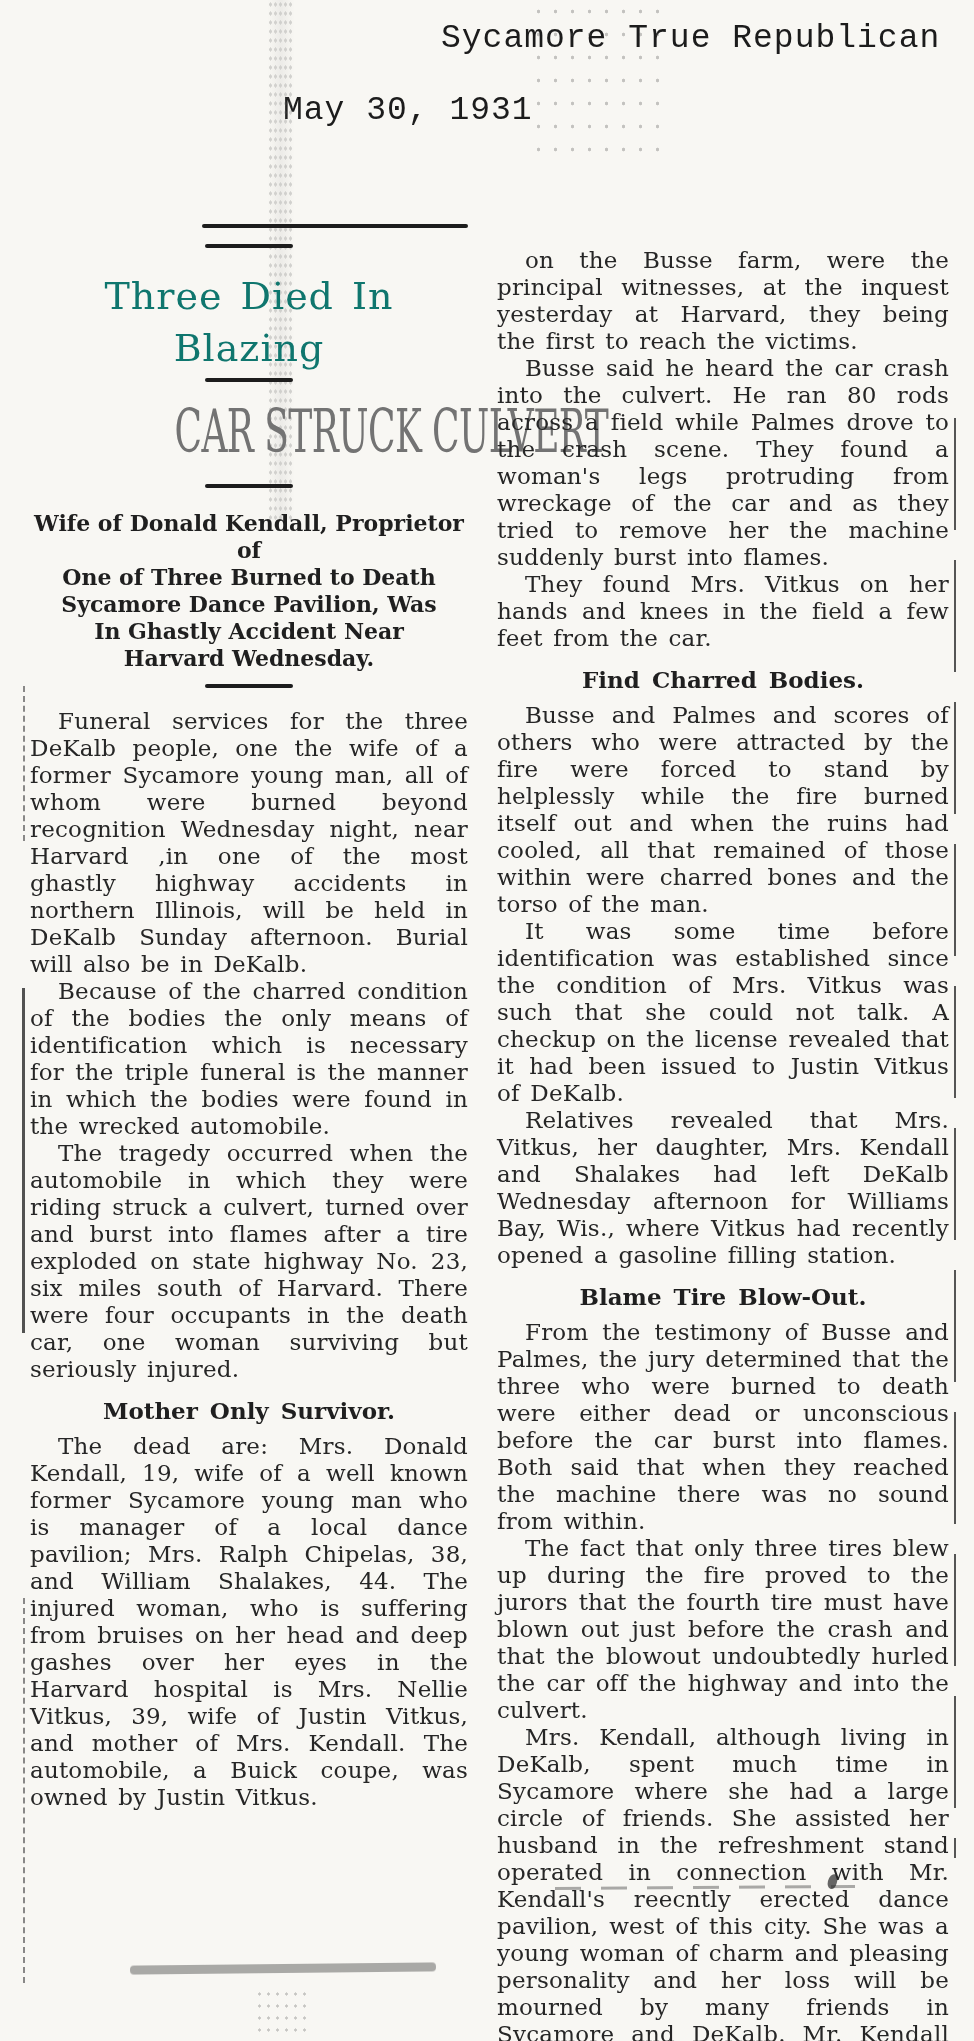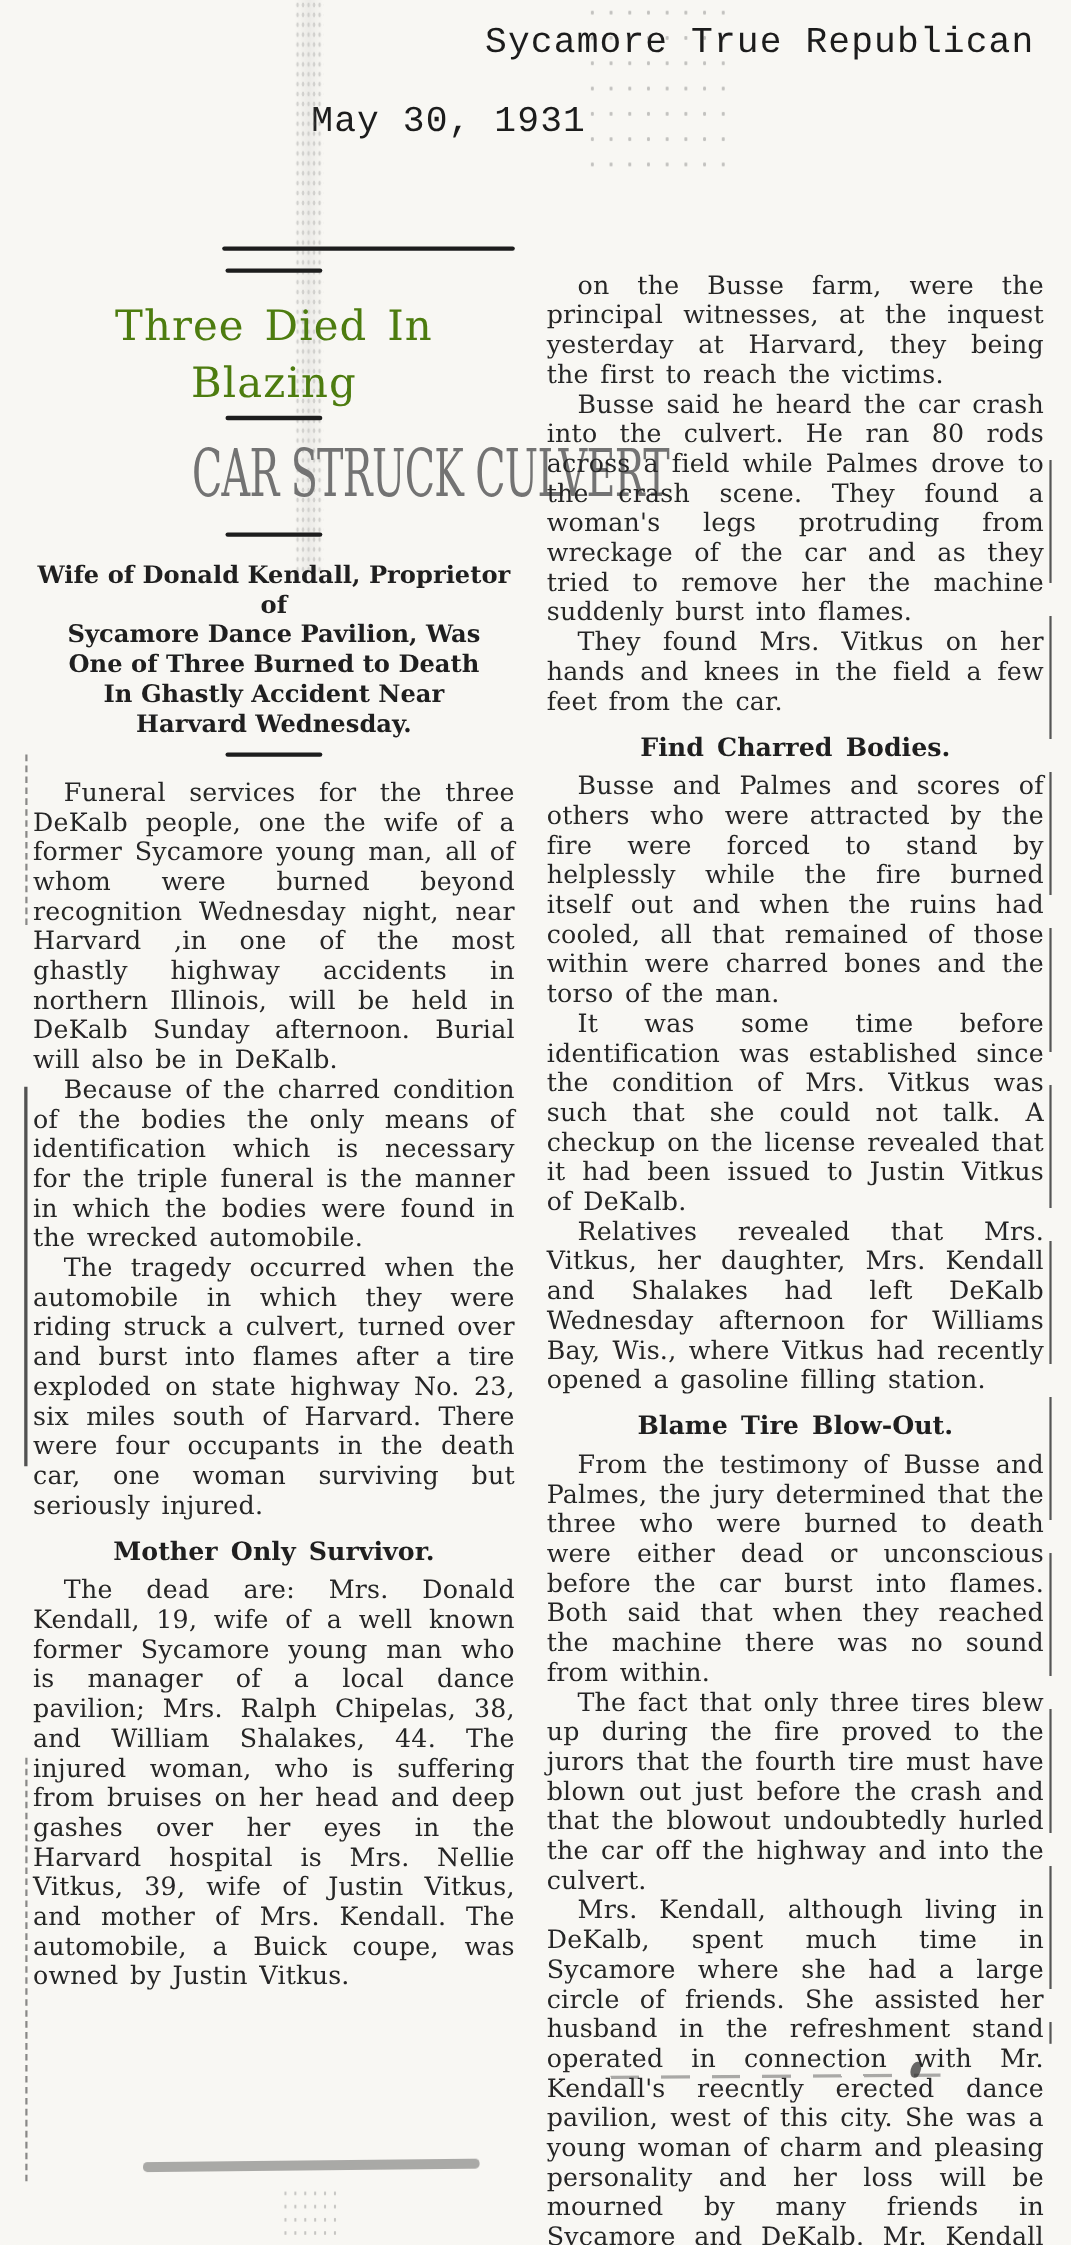--- a/index.html
+++ b/index.html
@@ -31,21 +31,21 @@
   .rs-4 { margin-top:12px; margin-bottom:20px; }
   
   .headline { margin:0; text-align:center; color:#1b1b1b; font-weight:bold; }
   .headline .hl-line {
     display:inline-block; white-space:nowrap; font-size:90px; line-height:82px;
     transform:scaleX(0.52); transform-origin:center; letter-spacing:-2px;
   }
   .headline .hl-row { display:block; height:82px; }
   .subheadline {
     margin:0; text-align:center; font-size:38px; line-height:52px;
-    font-weight:normal; color:#4d7c0f; letter-spacing:1px; word-spacing:5px;
+    font-weight:normal; color:#0f766e; letter-spacing:1px; word-spacing:5px;
   }
   .secondary-headline { margin:0; text-align:center; color:#737373; font-weight:normal; height:58px; }
   .secondary-headline .hl-line {
     display:inline-block; white-space:nowrap; font-size:60px; line-height:58px;
     transform:scaleX(0.60); transform-origin:center; letter-spacing:-1px;
   }
   .deck { margin:0; text-align:center; font-weight:bold; font-size:22px; line-height:27px; color:#1f1f1f; }
   
   .body-p {
     margin:0; font-size:23px; line-height:27px; text-align:justify;
@@ -126,22 +126,22 @@
     <div class="rule-short rs-2"></div>
 
     <h2 class="secondary-headline">
       <span class="hl-line">CAR STRUCK CULVERT</span>
     </h2>
 
     <div class="rule-short rs-3"></div>
 
     <div class="deck">
       <div>Wife of Donald Kendall, Proprietor of</div>
+      <div>One of Three Burned to Death</div>
       <div>Sycamore Dance Pavilion, Was</div>
-      <div>One of Three Burned to Death</div>
       <div>In Ghastly Accident Near</div>
       <div>Harvard Wednesday.</div>
     </div>
 
     <div class="rule-short rs-4"></div>
 
     <p class="body-p">Funeral services for the three DeKalb people, one the wife of a former Sycamore young man, all of whom were burned beyond recognition Wednesday night, near Harvard ,in one of the most ghastly highway accidents in northern Illinois, will be held in DeKalb Sunday afternoon. Burial will also be in DeKalb.</p>
     <p class="body-p">Because of the charred condition of the bodies the only means of identification which is necessary for the triple funeral is the manner in which the bodies were found in the wrecked automobile.</p>
     <p class="body-p">The tragedy occurred when the automobile in which they were riding struck a culvert, turned over and burst into flames after a tire exploded on state highway No. 23, six miles south of Harvard. There were four occupants in the death car, one woman surviving but seriously injured.</p>
     <h3 class="crosshead">Mother Only Survivor.</h3>

